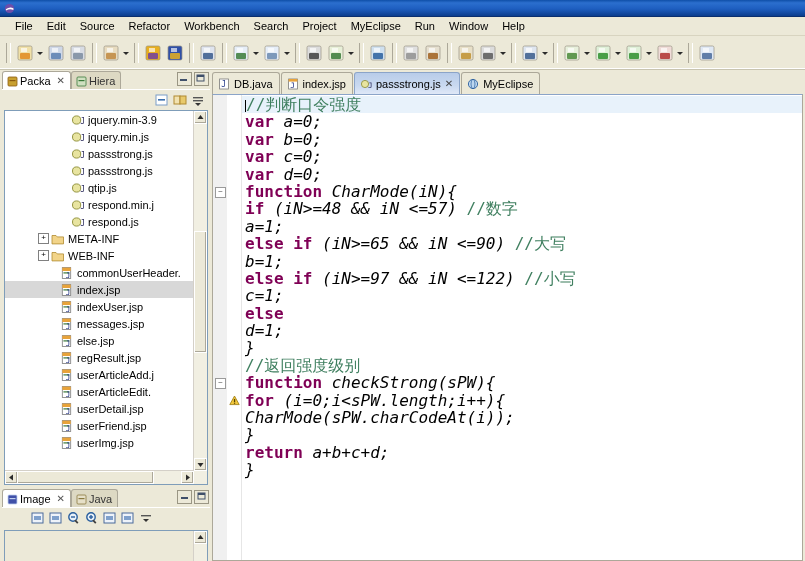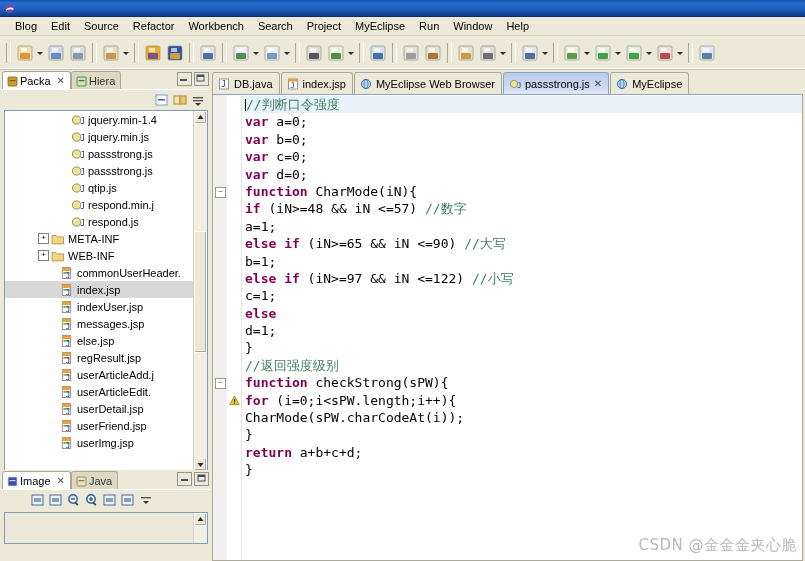--- a/index.html
+++ b/index.html
@@ -147,28 +147,28 @@
     position:absolute;left:0;top:0;width:14px;bottom:0;
     background:#f0f0f0;border-right:1px solid #dcdcdc;
   }
   .gutter-mark{
     position:absolute;left:14px;top:0;width:14px;bottom:0;
     background:#fff;border-right:1px solid #e6e6e6;
   }
   .code{
     position:absolute;left:29px;top:0;right:0;bottom:0;
     font-family:"DejaVu Sans Mono","Liberation Mono",monospace;
-    font-size:13px;line-height:17.4px;white-space:pre;
+    font-size:16px;line-height:17.4px;white-space:pre;
     padding-top:1px;
   }
   .cl{height:17.4px;padding-left:3px;}
   .cl.cur{background:#e8f2fb;}
   .kw{color:#7f0055;font-weight:bold;}
   .cm{color:#3f7f5f;}
-  .pl{color:#000;}
+  .pl{color:#000;font-style:italic;}
   .fold{
     position:absolute;left:2px;width:9px;height:9px;
     border:1px solid #9a9a9a;background:#fff;
     font-size:8px;line-height:7px;text-align:center;color:#555;
   }
   .warnmark{
     position:absolute;left:16px;width:11px;height:11px;
   }
   .caret{display:inline-block;width:1px;height:12px;background:#000;vertical-align:-2px;}
 
@@ -187,21 +187,21 @@
   <div class="titlebar">
     <span class="tb-icon">
       <svg width="11" height="11" viewBox="0 0 11 11">
         <circle cx="5.5" cy="5.5" r="4.6" fill="#6f4da8"></circle>
         <path d="M1.8 6.3 Q5.5 3.4 9.4 5.2 L9.4 7 Q5.5 5.4 2.2 7.6 Z" fill="#ffffff"></path>
       </svg>
     </span>
   </div>
 
   <div class="menubar" id="menubar">
-      <span class="mi">Blog</span>
+      <span class="mi">File</span>
       <span class="mi">Edit</span>
       <span class="mi">Source</span>
       <span class="mi">Refactor</span>
       <span class="mi">Workbench</span>
       <span class="mi">Search</span>
       <span class="mi">Project</span>
       <span class="mi">MyEclipse</span>
       <span class="mi">Run</span>
       <span class="mi">Window</span>
       <span class="mi">Help</span>
@@ -403,21 +403,21 @@
 
         <div class="tree-box" style="top:40px;height:373px;">
           <div class="tree" id="tree">
               <div class="trow">
                 <span class="tindent" style="width: 55px;"></span>
                 <span class="tspacer"></span>
                 <span class="ticon"><svg width="14" height="14" viewBox="0 0 14 14">
                     <circle cx="5.6" cy="7" r="4.1" fill="#e8e4a0" stroke="#8a8a30" stroke-width=".9"></circle>
                     <text x="9.2" y="11" font-size="8" fill="#303060" font-family="DejaVu Sans Mono, monospace">J</text>
                   </svg></span>
-                <span class="tlabel">jquery.min-1.4</span>
+                <span class="tlabel">jquery.min-3.9</span>
               </div>
               <div class="trow">
                 <span class="tindent" style="width: 55px;"></span>
                 <span class="tspacer"></span>
                 <span class="ticon"><svg width="14" height="14" viewBox="0 0 14 14">
                     <circle cx="5.6" cy="7" r="4.1" fill="#e8e4a0" stroke="#8a8a30" stroke-width=".9"></circle>
                     <text x="9.2" y="11" font-size="8" fill="#303060" font-family="DejaVu Sans Mono, monospace">J</text>
                   </svg></span>
                 <span class="tlabel">jquery.min.js</span>
               </div>
@@ -629,21 +629,21 @@
             <span class="sb-btn" style="right:0;top:0;width:11px;height:11px;">
               <svg width="11" height="11" viewBox="0 0 11 11">
                   <path d="M8 5.5 l-4 -3 v6 z" fill="#2b2b2b"></path>
                 </svg>
             </span>
           </div>
           <div class="sb-corner"></div>
         </div>
       </div>
 
-      <div class="view" style="top:400px;width:208px;height:73px;text-align:center;">
+      <div class="view" style="top:418px;width:208px;height:73px;text-align:center;">
         <div class="view-tabs" id="btabs">
             <div class="vtab active">
               <span class="vtab-icon"><svg width="11" height="11" viewBox="0 0 11 11">
                   <rect x="1" y="1" width="9" height="9" rx="1" fill="#4050a8" stroke="#c0d0f0" stroke-width=".8"></rect>
                   <rect x="2.5" y="4" width="6" height="1.2" fill="#c0d0f0"></rect>
                 </svg></span>
               <span>Image</span>
               <span class="x">✕</span>
             </div>
             <div class="vtab">
@@ -724,27 +724,20 @@
             <span>DB.java</span>
           </div>
           <div class="etab">
             <span class="etab-icon"><svg width="12" height="12" viewBox="0 0 12 12">
                 <rect x="1.6" y="1" width="8.8" height="10" fill="#fff" stroke="#7a7a7a" stroke-width=".8"></rect>
                 <rect x="1.6" y="1" width="8.8" height="2.6" fill="#e8a33a"></rect>
                 <text x="3.2" y="10" font-size="7.5" fill="#203080" font-family="DejaVu Sans Mono, monospace">J</text>
               </svg></span>
             <span>index.jsp</span>
           </div>
-          <div class="etab">
-            <span class="etab-icon"><svg width="12" height="12" viewBox="0 0 12 12">
-                <circle cx="6" cy="6" r="4.6" fill="#bcd6ef" stroke="#2a5f9e" stroke-width=".9"></circle>
-                <ellipse cx="6" cy="6" rx="2" ry="4.6" fill="none" stroke="#2a5f9e" stroke-width=".7"></ellipse>
-              </svg></span>
-            <span>MyEclipse Web Browser</span>
-          </div>
           <div class="etab active">
             <span class="etab-icon"><svg width="12" height="12" viewBox="0 0 12 12">
                 <circle cx="5" cy="6" r="3.6" fill="#e8e4a0" stroke="#8a8a30" stroke-width=".8"></circle>
                 <text x="8" y="10" font-size="7.5" fill="#303060" font-family="DejaVu Sans Mono, monospace">J</text>
               </svg></span>
             <span>passstrong.js</span>
             <span class="x">✕</span>
           </div>
           <div class="etab">
             <span class="etab-icon"><svg width="12" height="12" viewBox="0 0 12 12">
@@ -765,14 +758,13 @@
                 <path d="M5.5 1 L10.2 9.6 H0.8 Z" fill="#f2c83c" stroke="#9a7a10" stroke-width=".8"></path>
                 <rect x="4.9" y="4" width="1.3" height="3" fill="#5a4400"></rect>
                 <rect x="4.9" y="7.6" width="1.3" height="1.2" fill="#5a4400"></rect>
               </svg></span>
           </div>
         <div class="code" id="code"><div class="cl cur"><span class="caret"></span><span class="cm">//判断口令强度</span></div><div class="cl"><span class="kw">var</span><span class="pl"> a=0;</span></div><div class="cl"><span class="kw">var</span><span class="pl"> b=0;</span></div><div class="cl"><span class="kw">var</span><span class="pl"> c=0;</span></div><div class="cl"><span class="kw">var</span><span class="pl"> d=0;</span></div><div class="cl"><span class="kw">function</span><span class="pl"> CharMode(iN){</span></div><div class="cl"><span class="kw">if</span><span class="pl"> (iN&gt;=48 &amp;&amp; iN &lt;=57) </span><span class="cm">//数字</span></div><div class="cl"><span class="pl">a=1;</span></div><div class="cl"><span class="kw">else if</span><span class="pl"> (iN&gt;=65 &amp;&amp; iN &lt;=90) </span><span class="cm">//大写</span></div><div class="cl"><span class="pl">b=1;</span></div><div class="cl"><span class="kw">else if</span><span class="pl"> (iN&gt;=97 &amp;&amp; iN &lt;=122) </span><span class="cm">//小写</span></div><div class="cl"><span class="pl">c=1;</span></div><div class="cl"><span class="kw">else</span></div><div class="cl"><span class="pl">d=1;</span></div><div class="cl"><span class="pl">}</span></div><div class="cl"><span class="cm">//返回强度级别</span></div><div class="cl"><span class="kw">function</span><span class="pl"> checkStrong(sPW){</span></div><div class="cl"><span class="kw">for</span><span class="pl"> (i=0;i&lt;sPW.length;i++){</span></div><div class="cl"><span class="pl">CharMode(sPW.charCodeAt(i));</span></div><div class="cl"><span class="pl">}</span></div><div class="cl"><span class="kw">return</span><span class="pl"> a+b+c+d;</span></div><div class="cl"><span class="pl">}</span></div></div>
       </div>
     </div>
   </div>
 
-  <div class="watermark">CSDN @金金金夹心脆</div>
 </div>
 
 </body></html>

